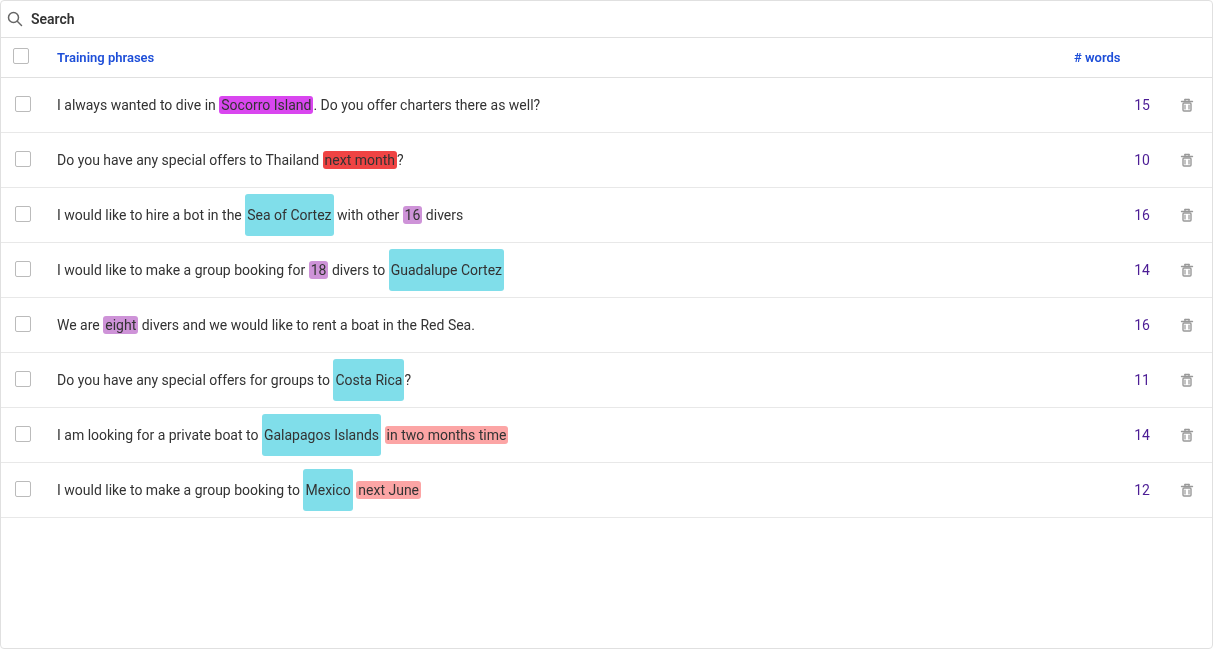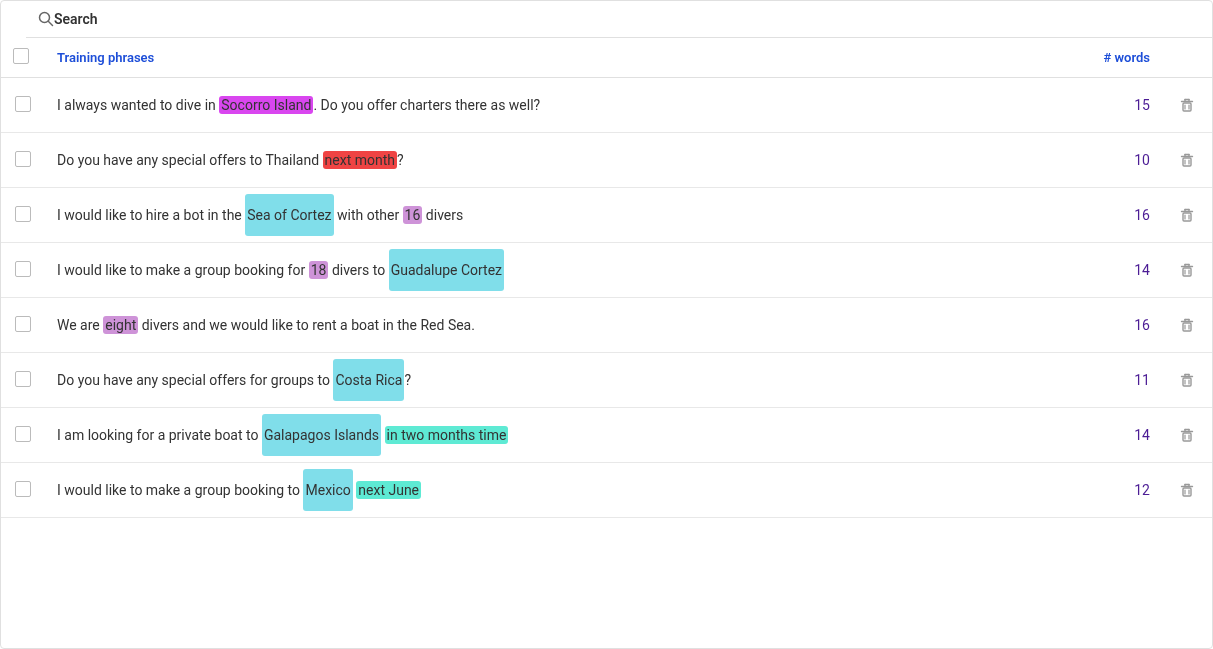--- a/index.html
+++ b/index.html
@@ -12,23 +12,23 @@
     .container {
       width: 1213px;
       min-height: 649px;
       border: 1px solid #e0e0e0;
       border-radius: 4px;
       overflow: hidden;
     }
     .search-bar {
       display: flex;
       align-items: center;
-      padding: 10px 12px;
+      padding: 10px 6px;
       border-bottom: 1px solid #e0e0e0;
-      margin-left: 25px;
+      gap: 8px;
     }
     .search-icon-wrap {
       display: flex;
       align-items: center;
       color: #666;
     }
     .search-label {
       font-weight: 600;
       color: #333;
       margin-right: 4px;
@@ -48,21 +48,21 @@
       border-bottom: 1px solid #e0e0e0;
     }
     thead th {
       padding: 10px 12px;
       text-align: left;
       font-weight: 600;
       font-size: 13px;
       color: #1d4ed8;
     }
     thead th.words-col {
-      text-align: right;
+      text-align: left;
       width: 100px;
     }
     thead th.action-col {
       width: 50px;
     }
     thead th.check-col {
       width: 44px;
     }
     tbody tr {
       border-bottom: 1px solid #e8e8e8;
@@ -112,21 +112,21 @@
       background-color: #80deea;
       border-radius: 3px;
       padding: 13px 2px;
     }
     .hl-purple {
       background-color: #ce93d8;
       border-radius: 3px;
       padding: 1px 2px;
     }
     .hl-light-green {
-      background-color: #5eead4;
+      background-color: #fca5a5;
       border-radius: 3px;
       padding: 1px 2px;
     }
     .delete-btn {
       cursor: pointer;
       color: #999;
       display: inline-flex;
       align-items: center;
       justify-content: center;
       padding: 4px;

